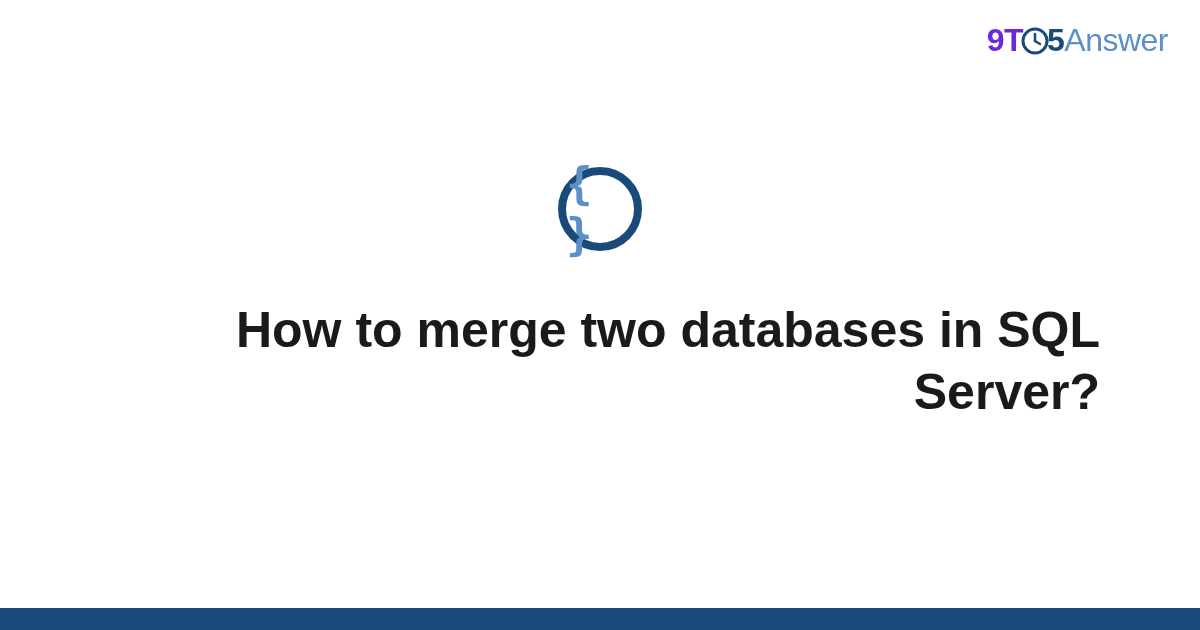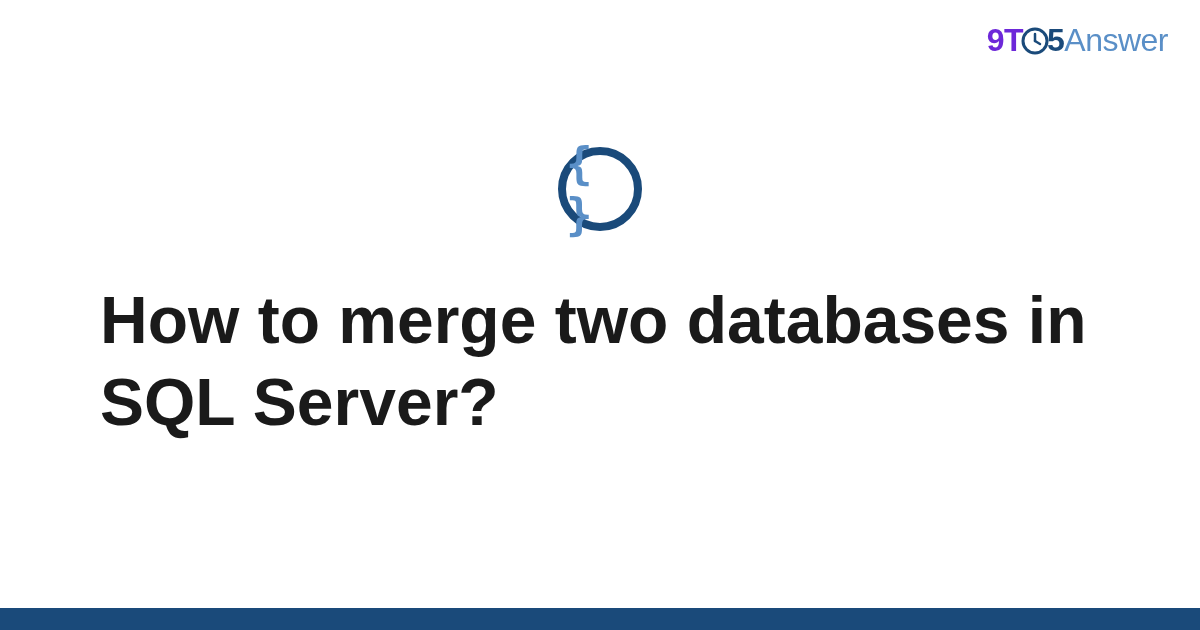--- a/index.html
+++ b/index.html
@@ -64,24 +64,24 @@
       margin-bottom: 48px;
     }
     .braces {
       color: #5a8fc7;
       font-size: 44px;
       font-weight: 700;
       font-family: 'Consolas', 'Monaco', monospace;
       letter-spacing: -2px;
     }
     .question-title {
-      font-size: 66px;
+      font-size: 50px;
       font-weight: 700;
       color: #1a1a1a;
-      text-align: left;
+      text-align: right;
       line-height: 1.25;
       max-width: 1000px;
     }
     .bottom-bar {
       position: absolute;
       bottom: 0;
       left: 0;
       width: 100%;
       height: 22px;
       background: #1a4a7a;

